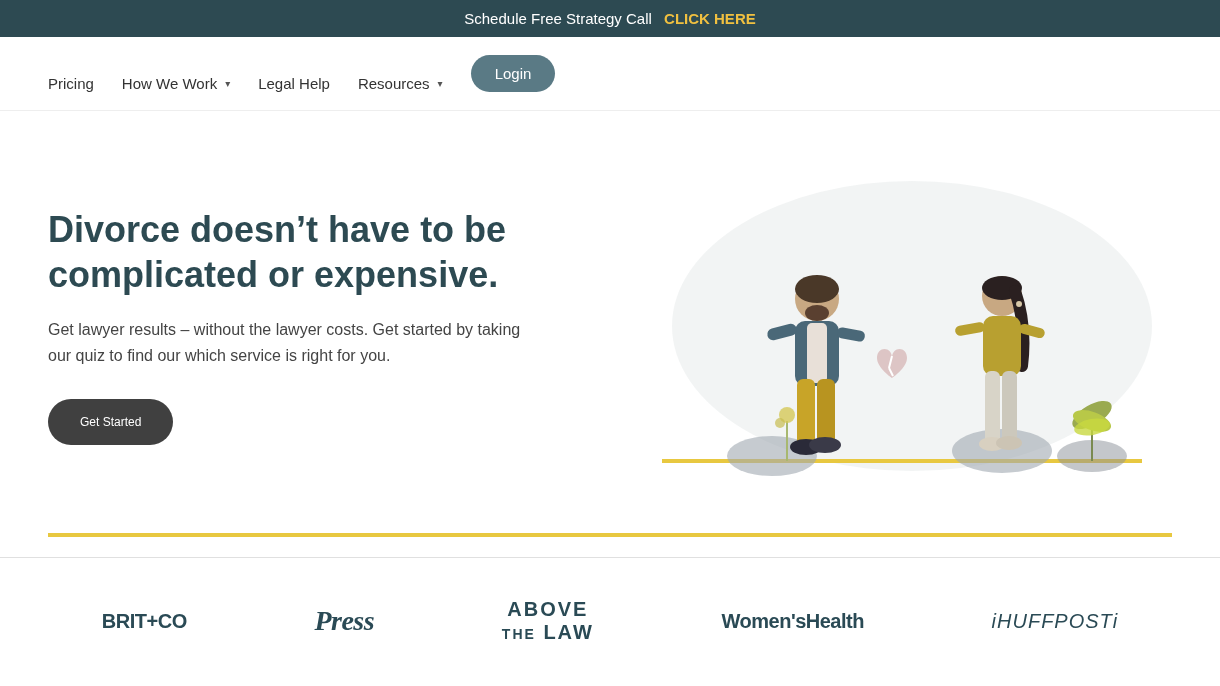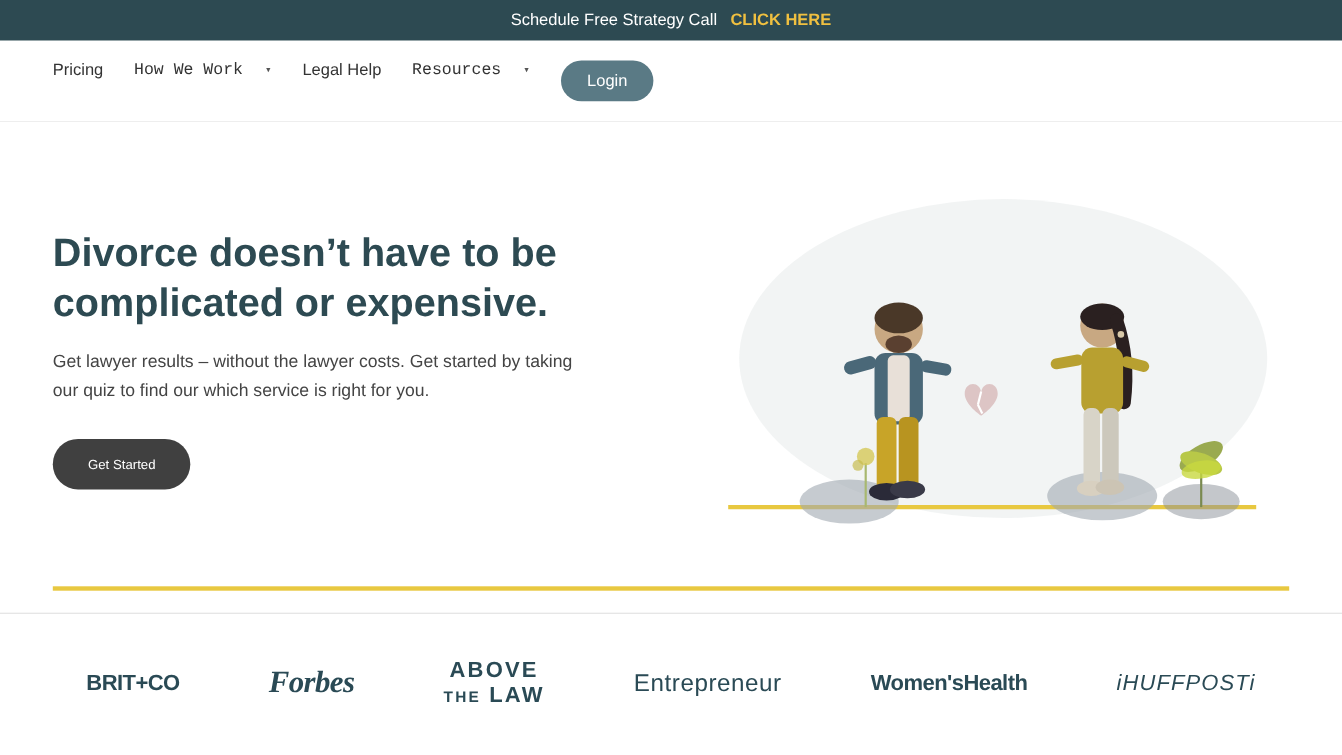--- a/index.html
+++ b/index.html
@@ -52,36 +52,36 @@
       font-size: 28px;
     }
     .logo-dot {
       font-family: Arial, sans-serif;
       color: #2d4a52;
       font-size: 28px;
     }
 
     nav {
       display: flex;
-      align-items: flex-start;
+      align-items: flex-end;
       gap: 28px;
     }
     nav a {
       text-decoration: none;
       color: #333;
       font-family: Arial, sans-serif;
       font-size: 15px;
       cursor: pointer;
     }
     .nav-dropdown {
       display: flex;
       align-items: center;
-      gap: 20px;
-      cursor: pointer;
-      font-family: Liberation Mono, monospace;
+      gap: 8px;
+      cursor: pointer;
+      font-family: Liberation Sans, sans-serif;
       font-size: 15px;
       color: #333;
     }
     .nav-dropdown .chevron {
       font-size: 10px;
       color: #555;
     }
     .login-btn {
       background: #5a7a85;
       color: #fff;
@@ -330,26 +330,25 @@
   </div>
 </section>
 
 <div class="yellow-line"></div>
 
 <section class="press-section">
   <div class="press-logos">
 
     <div class="press-logo brit">BRIT+CO</div>
 
-    <div class="press-logo forbes">Forbes</div>
+    <div class="press-logo forbes">Press</div>
 
     <div class="press-logo above-law" style="text-align:center; line-height:1.15; font-size:20px; font-family: Liberation Sans, sans-serif; font-weight:900; letter-spacing:2px;">
       ABOVE<br><span style="font-size:14px; font-weight:700;">THE</span> LAW
     </div>
 
-    <div class="press-logo entrepreneur">Entrepreneur</div>
 
     <div class="press-logo womens-health">Women'sHealth</div>
 
     <div class="press-logo huffpost" style="font-style:italic;">iHUFFPOSTi</div>
 
   </div>
 </section>
 
 </body></html>

